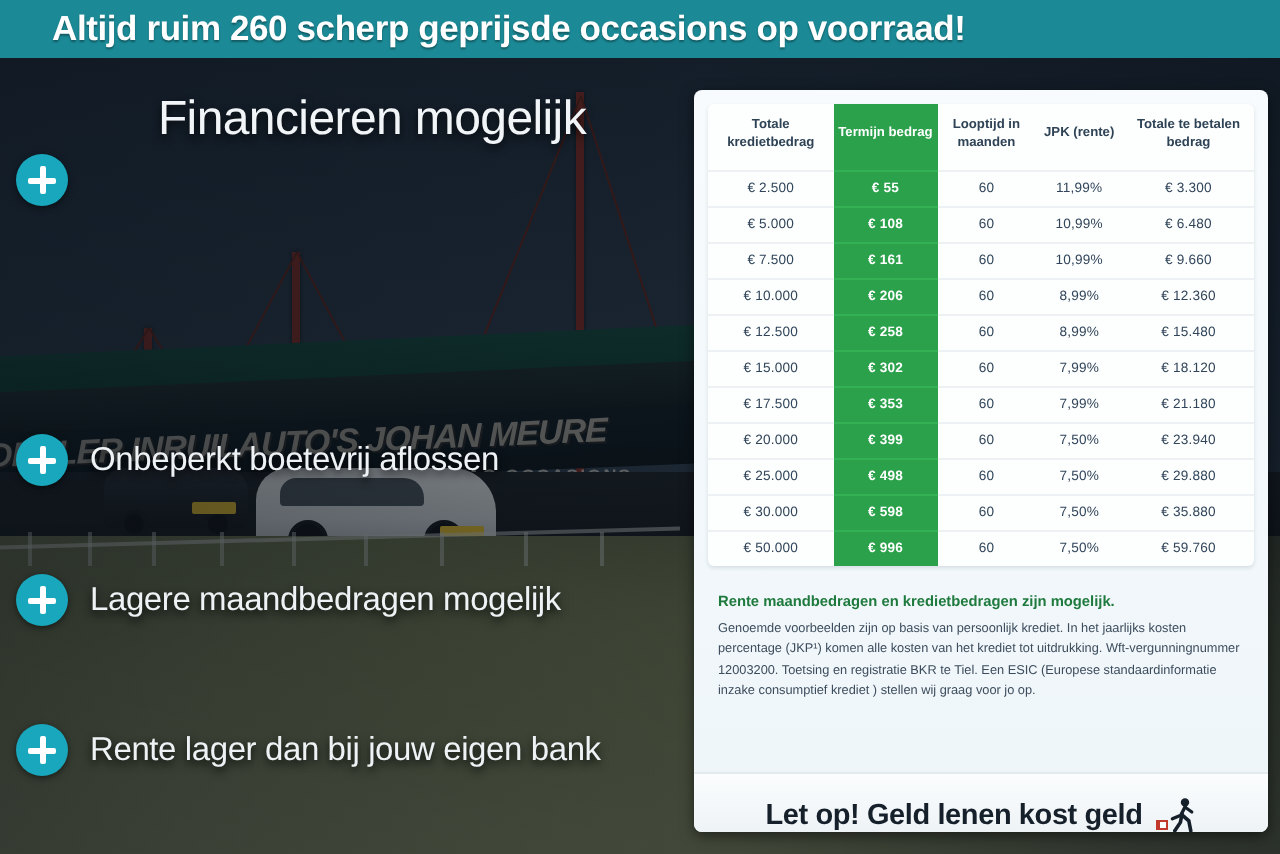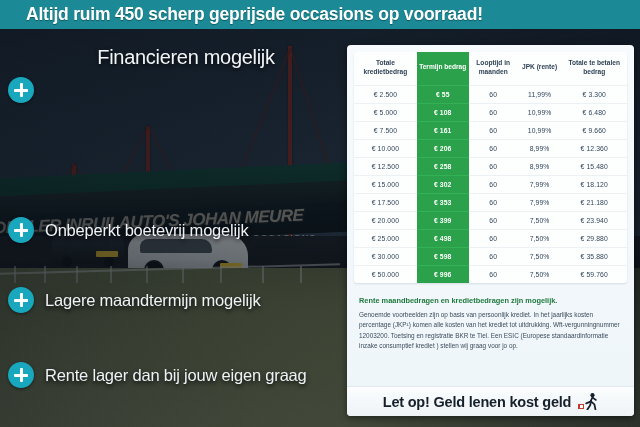--- a/index.html
+++ b/index.html
@@ -131,21 +131,21 @@
 
   
   #left {
     position: absolute; left: 0; top: 29px; width: 348px; height: 398px;
   }
   .headline-wrap {
     position: absolute; left: 30px; top: 18px; width: 312px;
     text-align: center;
   }
   .headline-1 {
-    color: #f2f5f7; font-size: 20px; font-weight: normal;
+    color: #f2f5f7; font-size: 24px; font-weight: normal;
     letter-spacing: -.3px; line-height: 1.08;
     text-shadow: 0 2px 4px rgba(0,0,0,.75);
     white-space: nowrap;
   }
   .headline-2 {
     margin-top: 6px;
     color: #ffffff; font-size: 23px; font-weight: bold;
     letter-spacing: -.3px;
     text-shadow: 0 2px 4px rgba(0,0,0,.8);
     white-space: nowrap;
@@ -224,21 +224,21 @@
   }
   .note-body {
     margin: 5px 12px 0 12px;
     font-size: 6.4px; color: #3c4c5c; line-height: 1.62;
     text-align: left;
   }
   .warnbar {
     position: absolute; left: 0; right: 0; bottom: 0;
     height: 30px;
     background: linear-gradient(#fbfdfe, #eef3f6);
-    display: flex; align-items: center; justify-content: center;
+    display: flex; align-items: flex-end; justify-content: center;
     gap: 7px;
     border-top: 1px solid #e3eaef;
   }
   .warnbar .w {
     font-size: 14.5px; font-weight: bold; color: #16202b;
     letter-spacing: -.2px; white-space: nowrap;
   }
   .walkman { position: relative; width: 20px; height: 17px; }
   .walkman .box {
     position: absolute; left: 0; bottom: 1px; width: 6px; height: 5px;
@@ -306,46 +306,46 @@
       <div class="post" style="left:182px;"></div>
       <div class="post" style="left:220px;"></div>
       <div class="post" style="left:262px;"></div>
       <div class="post" style="left:300px;"></div>
     </div>
 
     <div class="photo-dim"></div>
   </div>
 
   <div id="topbar">
-    <div class="t">Altijd ruim 450 scherp geprijsde occasions op voorraad!</div>
+    <div class="t">Altijd ruim 260 scherp geprijsde occasions op voorraad!</div>
   </div>
 
   <div id="left">
 
     <div class="bullet b1">
       <div class="plus"></div>
     </div>
 
     <div class="headline-wrap">
       <div class="headline-1">Financieren mogelijk</div>
     </div>
 
     <div class="bullet b2">
       <div class="plus"></div>
-      <div class="bullet-label">Onbeperkt boetevrij mogelijk</div>
+      <div class="bullet-label">Onbeperkt boetevrij aflossen</div>
     </div>
 
     <div class="bullet b3">
       <div class="plus"></div>
-      <div class="bullet-label">Lagere maandtermijn mogelijk</div>
+      <div class="bullet-label">Lagere maandbedragen mogelijk</div>
     </div>
 
     <div class="bullet b4">
       <div class="plus"></div>
-      <div class="bullet-label">Rente lager dan bij jouw eigen graag</div>
+      <div class="bullet-label">Rente lager dan bij jouw eigen bank</div>
     </div>
   </div>
 
   <div id="card">
 
     <div class="table-box">
       <table class="rates">
         <thead>
           <tr>
             <th>Totale kredietbedrag</th>

